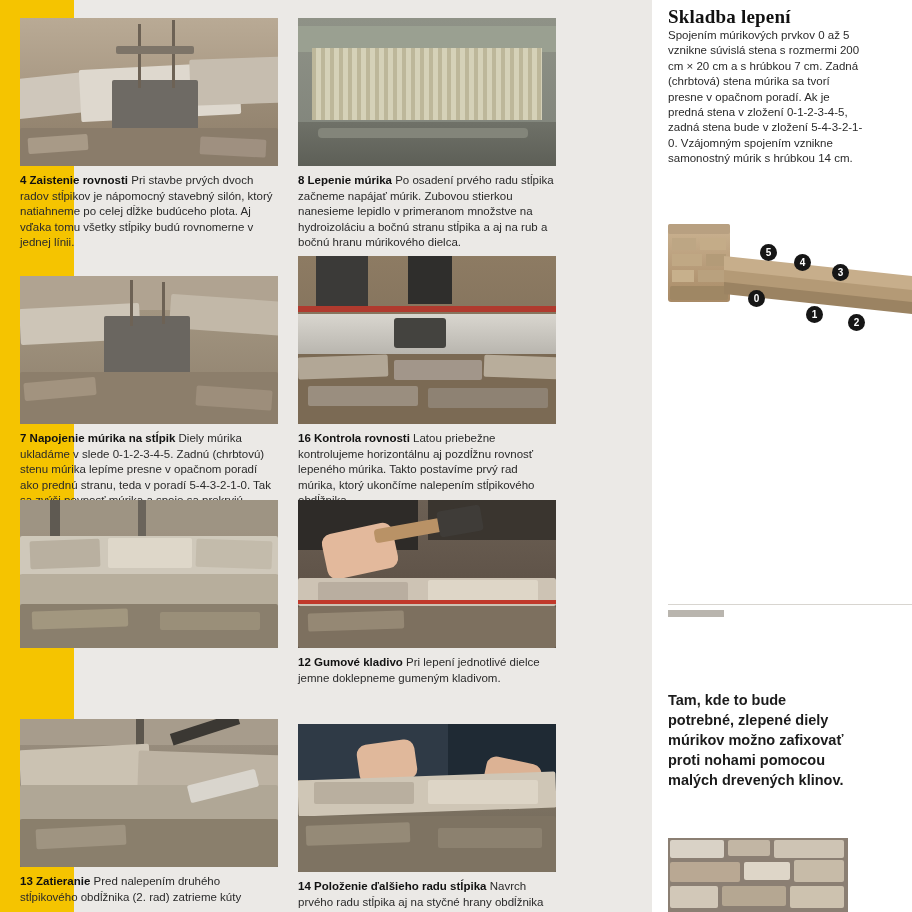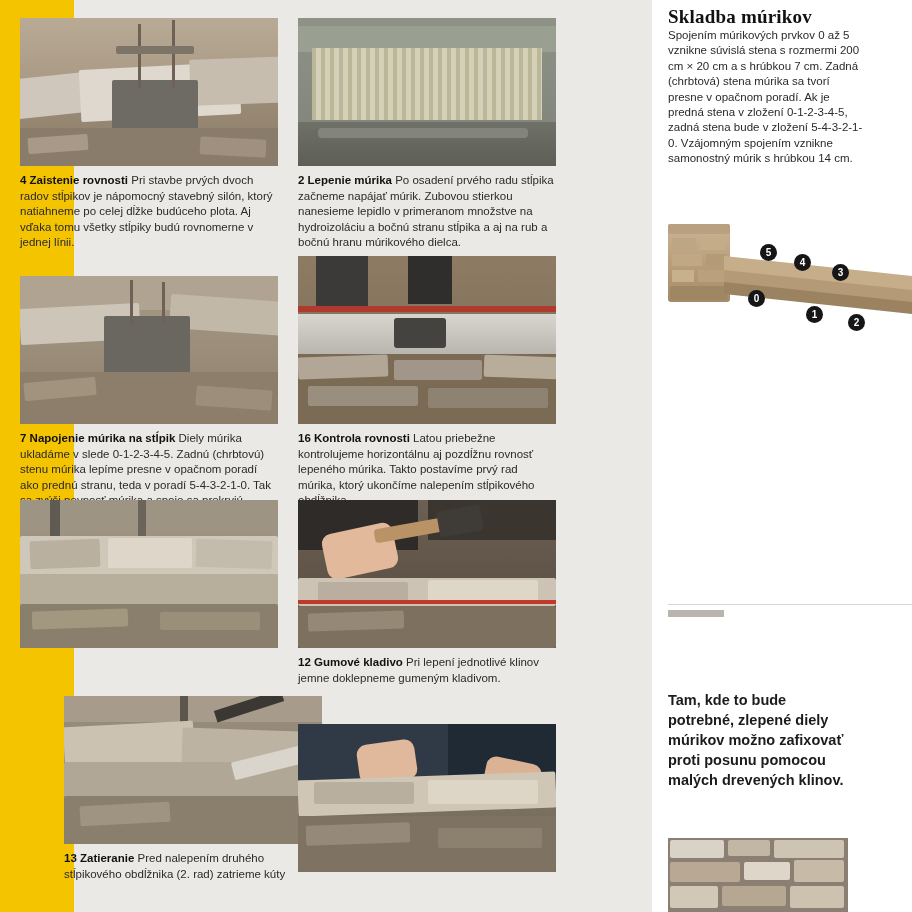--- a/index.html
+++ b/index.html
@@ -213,21 +213,21 @@
         <div class="ph">
           <div style="position:absolute;left:0;top:0;width:100%;height:100%;background:linear-gradient(180deg,#8f9287,#7e8279);"></div>
           <div style="position:absolute;left:0;top:8px;width:258px;height:26px;background:#9aa091;"></div>
           <div style="position:absolute;left:14px;top:30px;width:230px;height:72px;background:#c9c4a8;border-radius:3px;"></div>
           <div style="position:absolute;left:14px;top:30px;width:230px;height:72px;background:repeating-linear-gradient(90deg,#bdb79a 0px,#bdb79a 4px,#d5d1b8 4px,#d5d1b8 9px);"></div>
           <div style="position:absolute;left:0;top:104px;width:258px;height:44px;background:linear-gradient(180deg,#6f7168,#5d5f57);"></div>
           <div style="position:absolute;left:20px;top:110px;width:210px;height:10px;background:#83857a;border-radius:4px;"></div>
         </div>
       </div>
       <div class="cap">
-        <b>2 Lepenie múrika</b>
+        <b>8 Lepenie múrika</b>
         <span> Po osadení prvého radu stĺpika začneme napájať múrik. Zubovou stierkou nanesieme lepidlo v primeranom množstve na hydroizoláciu a bočnú stranu stĺpika a aj na rub a bočnú hranu múrikového dielca.</span>
       </div>
 
     </div>
 
     <div class="cell col0" style="top:258px;">
       <div class="photo" style="height:148px;">
         <div class="ph">
           <div style="position:absolute;left:0;top:0;width:100%;height:100%;background:linear-gradient(180deg,#a89b86,#8d7f6c);"></div>
           <div style="position:absolute;left:0;top:0;width:258px;height:34px;background:#b0a391;"></div>
@@ -304,26 +304,26 @@
           <div class="stone" style="left:0;top:78px;width:258px;height:28px;background:#cdc3b4;"></div>
           <div class="stone" style="left:20px;top:82px;width:90px;height:20px;background:#b9aea0;"></div>
           <div class="stone" style="left:130px;top:80px;width:110px;height:22px;background:#ded6c7;"></div>
           <div style="position:absolute;left:0;top:100px;width:258px;height:4px;background:#c0392b;"></div>
           <div class="stone" style="left:0;top:106px;width:258px;height:42px;background:#7d705f;"></div>
           <div class="stone" style="left:10px;top:112px;width:96px;height:18px;background:#958874;transform:rotate(-2deg);"></div>
         </div>
       </div>
       <div class="cap">
         <b>12 Gumové kladivo</b>
-        <span> Pri lepení jednotlivé klinov jemne doklepneme gumeným kladivom.</span>
-      </div>
-
-    </div>
-
-    <div class="cell col0" style="top:678px;margin-left:44px;">
+        <span> Pri lepení jednotlivé dielce jemne doklepneme gumeným kladivom.</span>
+      </div>
+
+    </div>
+
+    <div class="cell col0" style="top:701px;">
       <div class="photo" style="height:148px;">
         <div class="ph">
           <div style="position:absolute;left:0;top:0;width:100%;height:100%;background:linear-gradient(180deg,#9c9181,#7e7364);"></div>
           <div style="position:absolute;left:0;top:0;width:258px;height:26px;background:#a79c8c;"></div>
           <div style="position:absolute;left:116px;top:0;width:8px;height:56px;background:#5c564d;"></div>
           <div style="position:absolute;left:150px;top:4px;width:70px;height:12px;background:#3b3833;transform:rotate(-18deg);"></div>
           <div class="stone" style="left:0;top:28px;width:130px;height:42px;background:#cbc2b2;transform:rotate(-3deg);"></div>
           <div class="stone" style="left:118px;top:34px;width:146px;height:40px;background:#bdb3a3;transform:rotate(2deg);"></div>
           <div class="stone" style="left:0;top:66px;width:258px;height:36px;background:#b0a796;"></div>
           <div style="position:absolute;left:168px;top:58px;width:70px;height:18px;background:#d9d5cd;transform:rotate(-14deg);border-radius:2px;"></div>
@@ -347,27 +347,31 @@
           <div style="position:absolute;left:60px;top:18px;width:58px;height:40px;background:#e0b89b;border-radius:10px;transform:rotate(-8deg);"></div>
           <div style="position:absolute;left:186px;top:36px;width:56px;height:38px;background:#dcb294;border-radius:10px;transform:rotate(12deg);"></div>
           <div class="stone" style="left:0;top:52px;width:258px;height:36px;background:#cfc6b6;transform:rotate(-2deg);"></div>
           <div class="stone" style="left:16px;top:58px;width:100px;height:22px;background:#b9af9f;"></div>
           <div class="stone" style="left:130px;top:56px;width:110px;height:24px;background:#ddd5c6;"></div>
           <div class="stone" style="left:0;top:92px;width:258px;height:56px;background:#7e7362;"></div>
           <div class="stone" style="left:8px;top:100px;width:104px;height:20px;background:#958a77;transform:rotate(-2deg);"></div>
           <div class="stone" style="left:140px;top:104px;width:104px;height:20px;background:#8c816f;"></div>
         </div>
       </div>
+      <div class="cap">
+        <b>14 Položenie ďalšieho radu stĺpika</b>
+        <span> Navrch prvého radu stĺpika aj na styčné hrany obdĺžnika</span>
+      </div>
 
     </div>
 
   </div>
 
   <div class="right-col">
-    <div class="rc-title">Skladba múrikov</div>
+    <div class="rc-title">Skladba lepení</div>
     <div class="rc-body">Spojením múrikových prvkov 0 až 5 vznikne súvislá stena s rozmermi 200 cm × 20 cm a s hrúbkou 7 cm. Zadná (chrbtová) stena múrika sa tvorí presne v opačnom poradí. Ak je predná stena v zložení 0-1-2-3-4-5, zadná stena bude v zložení 5-4-3-2-1-0. Vzájomným spojením vznikne samonostný múrik s hrúbkou 14 cm.</div>
 
     <div class="diagram">
 
       <div style="position:absolute;left:0;top:6px;width:62px;height:78px;background:linear-gradient(180deg,#cbb392,#a88a66);border-radius:3px;"></div>
       <div style="position:absolute;left:0;top:6px;width:62px;height:10px;background:#b8a081;border-radius:2px;"></div>
       <div style="position:absolute;left:4px;top:20px;width:24px;height:12px;background:#bda684;"></div>
       <div style="position:absolute;left:32px;top:20px;width:26px;height:12px;background:#c4ac88;"></div>
       <div style="position:absolute;left:4px;top:36px;width:30px;height:12px;background:#c0a884;"></div>
       <div style="position:absolute;left:38px;top:36px;width:20px;height:12px;background:#b39b78;"></div>
@@ -381,21 +385,21 @@
 
       <div class="badge" style="left:80px;top:72px;">0</div>
       <div class="badge" style="left:138px;top:88px;">1</div>
       <div class="badge" style="left:180px;top:96px;">2</div>
       <div class="badge" style="left:164px;top:46px;">3</div>
       <div class="badge" style="left:126px;top:36px;">4</div>
       <div class="badge" style="left:92px;top:26px;">5</div>
     </div>
 
     <div class="rule"></div>
-    <div class="rada-text">Tam, kde to bude potrebné, zlepené diely múrikov možno zafixovať proti posunu pomocou malých drevených klinov.</div>
+    <div class="rada-text">Tam, kde to bude potrebné, zlepené diely múrikov možno zafixovať proti nohami pomocou malých drevených klinov.</div>
 
     <div class="rc-photo">
       <div class="ph">
         <div style="position:absolute;left:0;top:0;width:100%;height:100%;background:#8b7f73;"></div>
         <div class="stone" style="left:2px;top:2px;width:54px;height:18px;background:#d9d2c6;"></div>
         <div class="stone" style="left:60px;top:2px;width:42px;height:16px;background:#c2b6a4;"></div>
         <div class="stone" style="left:106px;top:2px;width:70px;height:18px;background:#cec4b4;"></div>
         <div class="stone" style="left:2px;top:24px;width:70px;height:20px;background:#b9a893;"></div>
         <div class="stone" style="left:76px;top:24px;width:46px;height:18px;background:#ded6c8;"></div>
         <div class="stone" style="left:126px;top:22px;width:50px;height:22px;background:#c7bba8;"></div>

